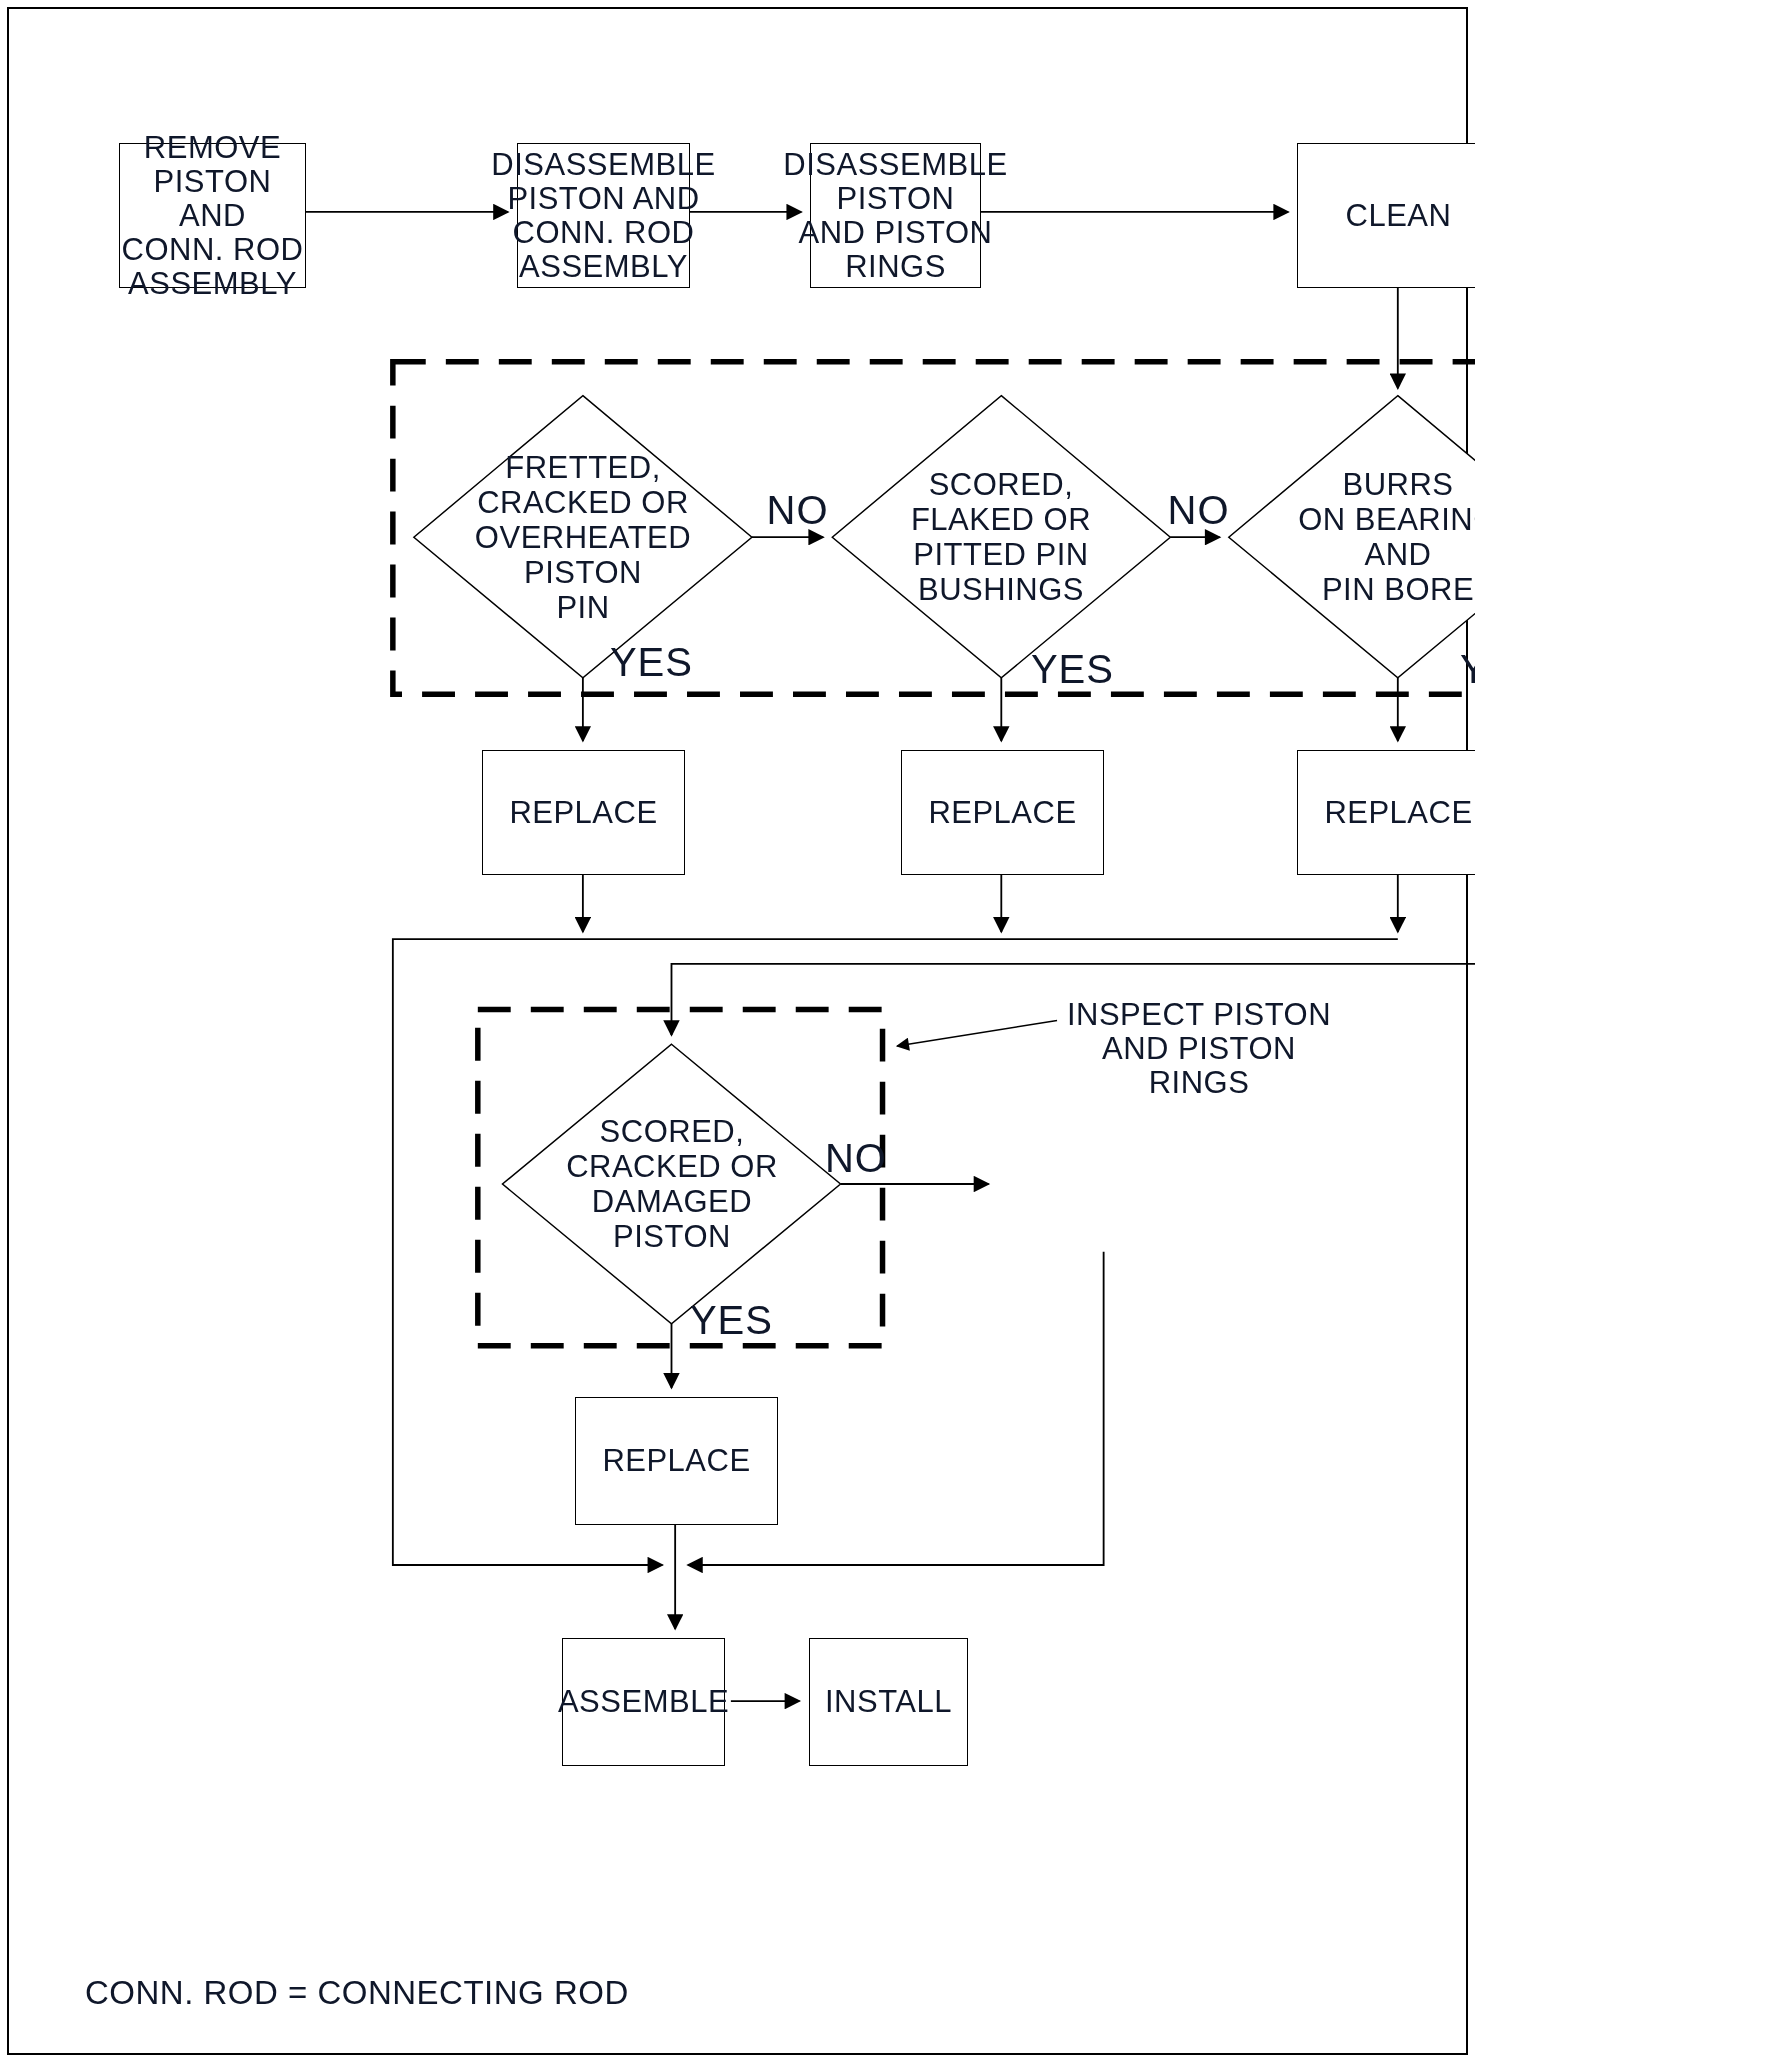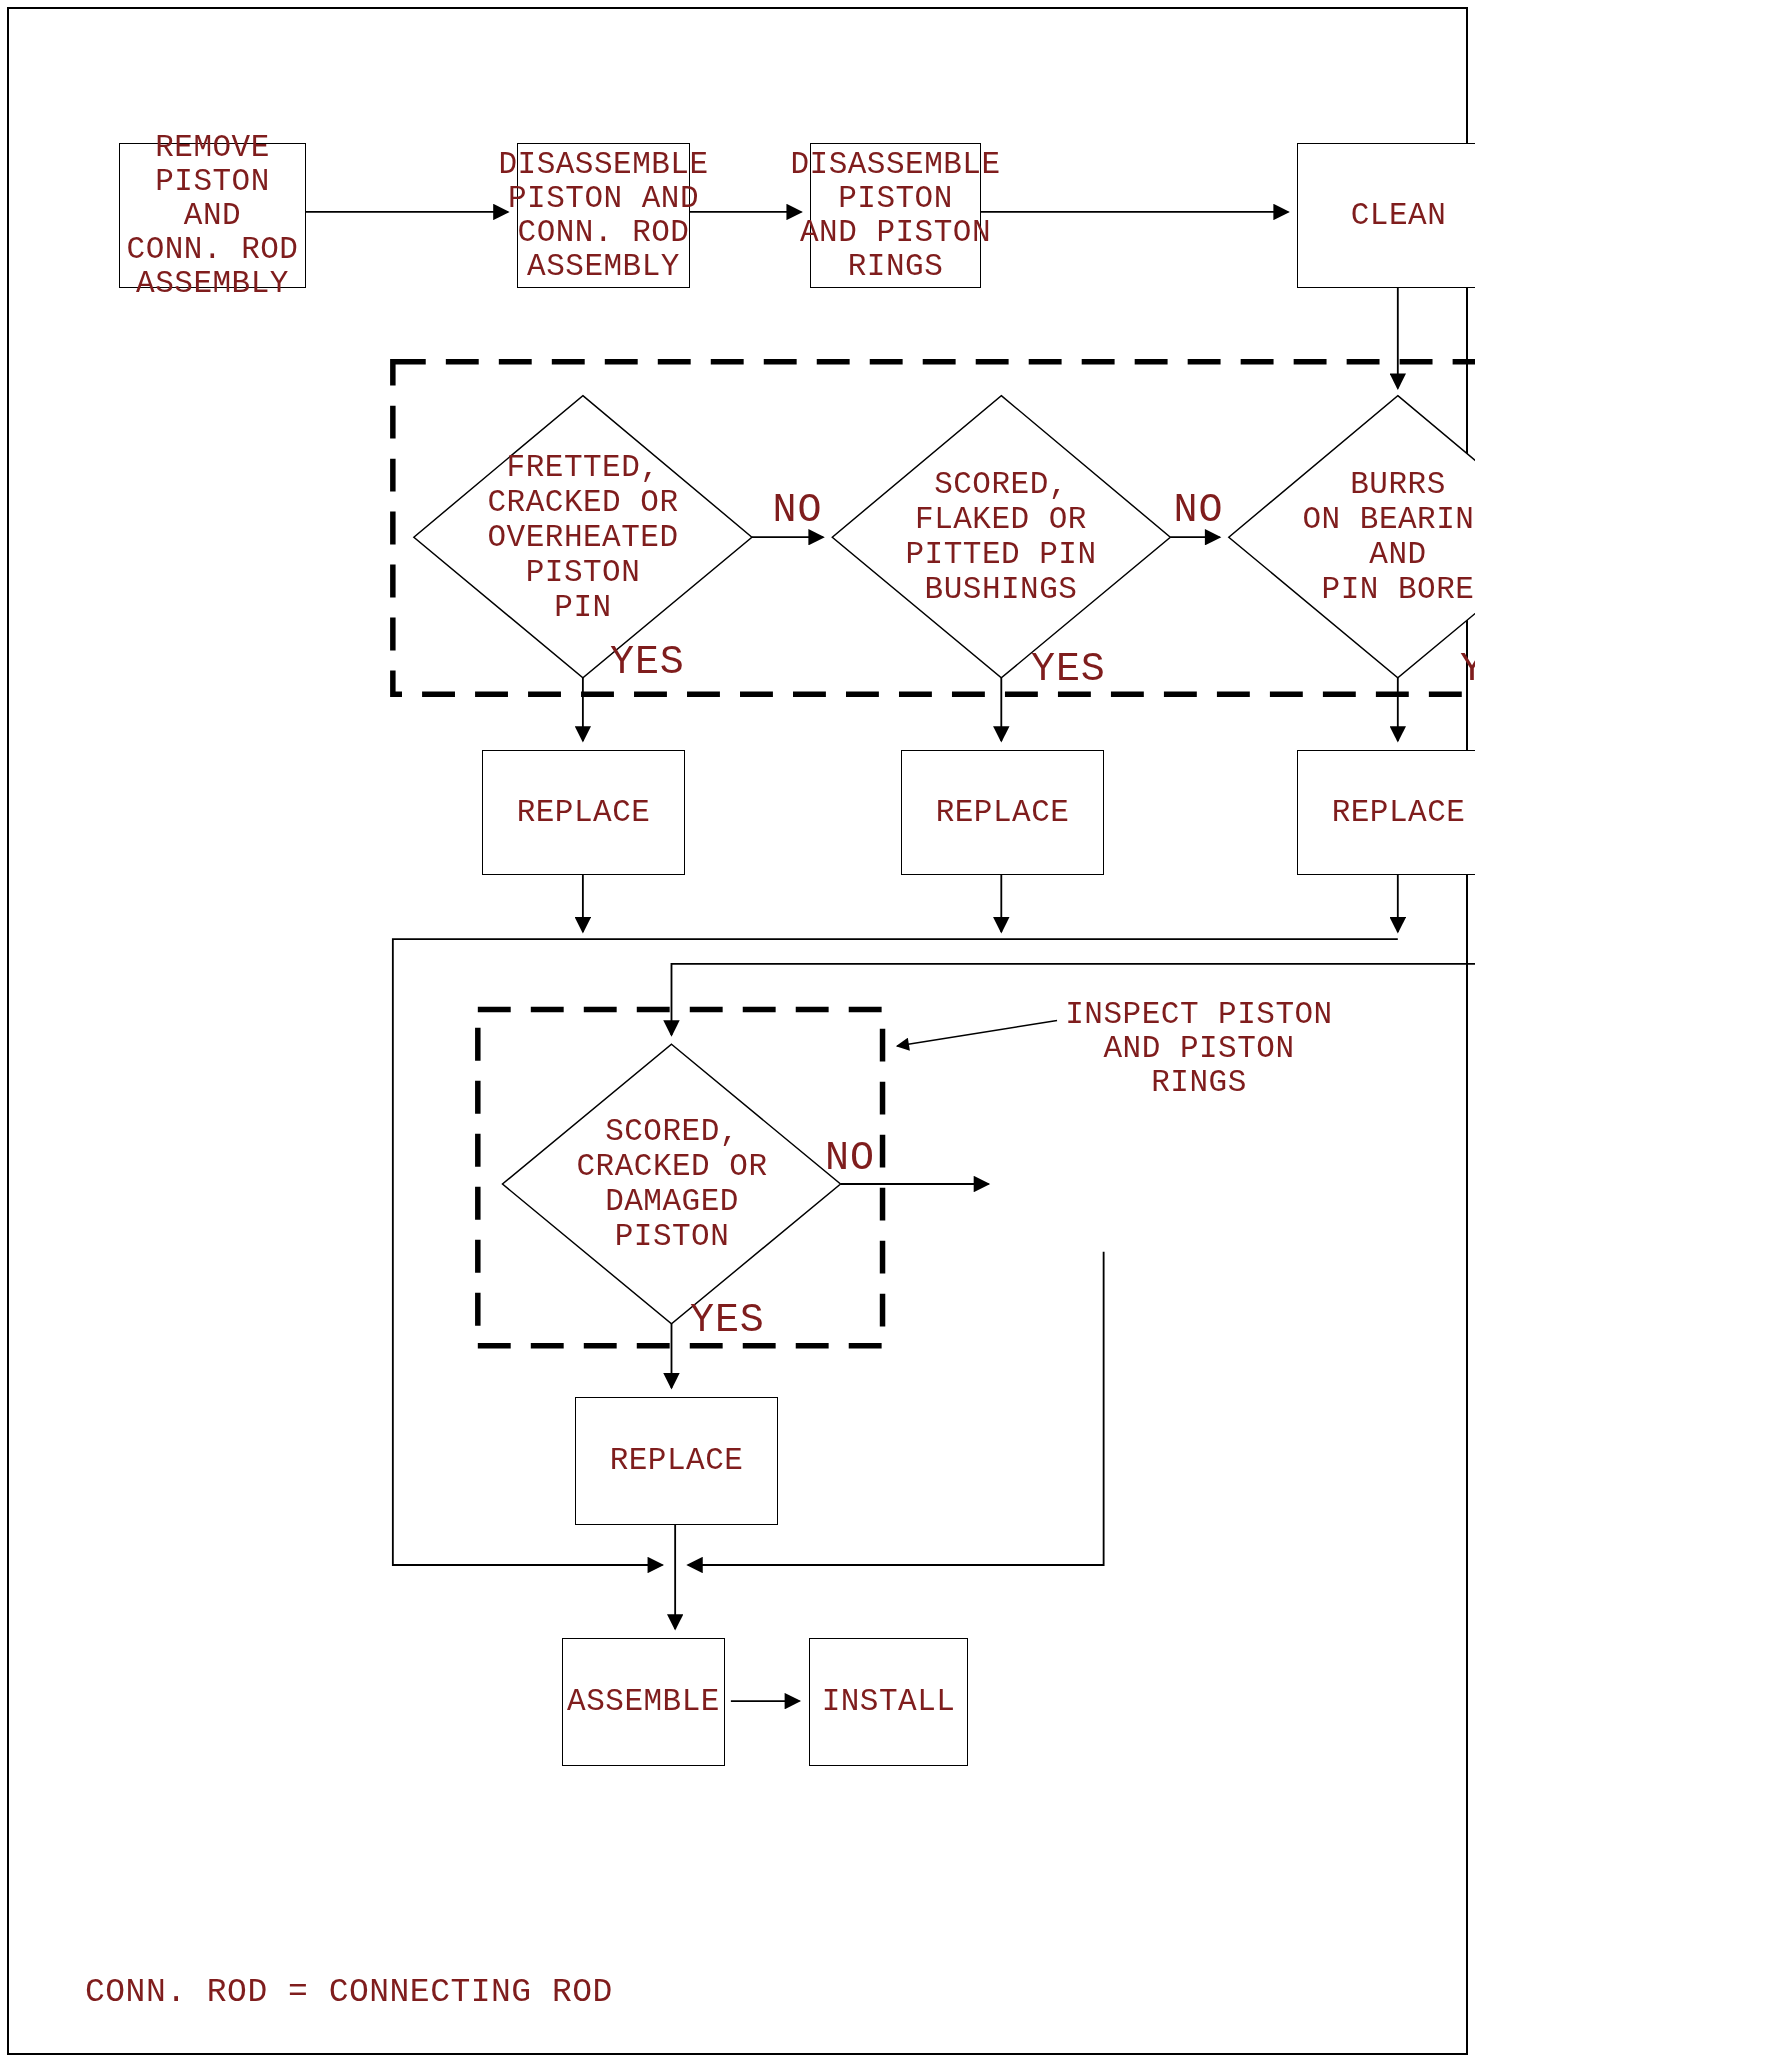--- a/index.html
+++ b/index.html
@@ -1,21 +1,21 @@
 <!DOCTYPE html>
 <html style="font-size:14.6px"><head>
 <meta charset="utf-8">
 <style>
   html,body{margin:0;padding:0;background:#ffffff;}
   #page{
     position:relative;
     width:1475px;height:2062px;
     background:#ffffff;
-    font-family:Liberation Mono, monospace;
-    color:#7f1d1d;
+    font-family:Liberation Sans, sans-serif;
+    color:#0f172a;
     overflow:hidden;
   }
   .frame{
     position:absolute;inset:7.3px;
     border:2.7px solid #000;
   }
   svg.wires{position:absolute;left:0;top:0;}
   .node{
     position:absolute;
     border:1.8px solid #000;

